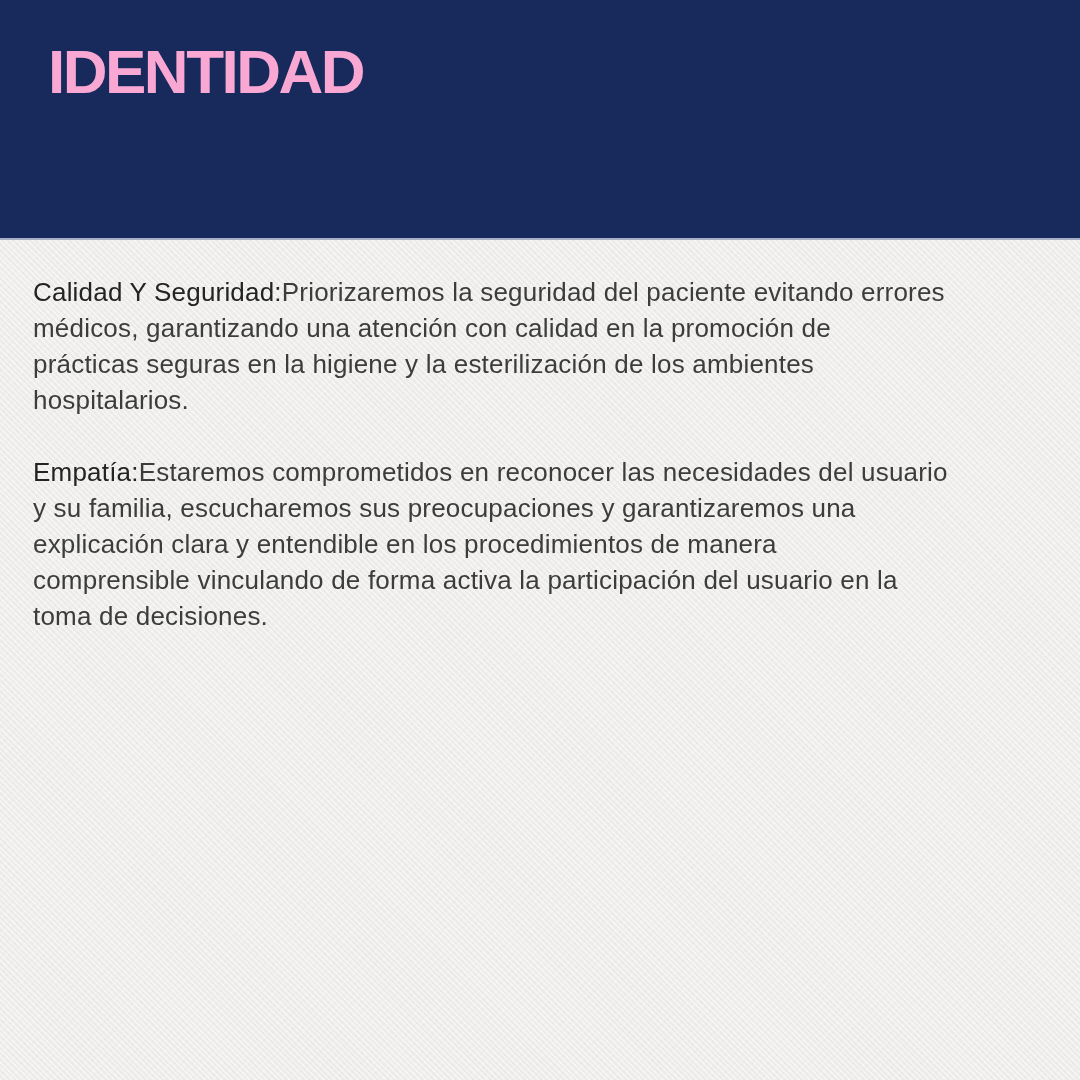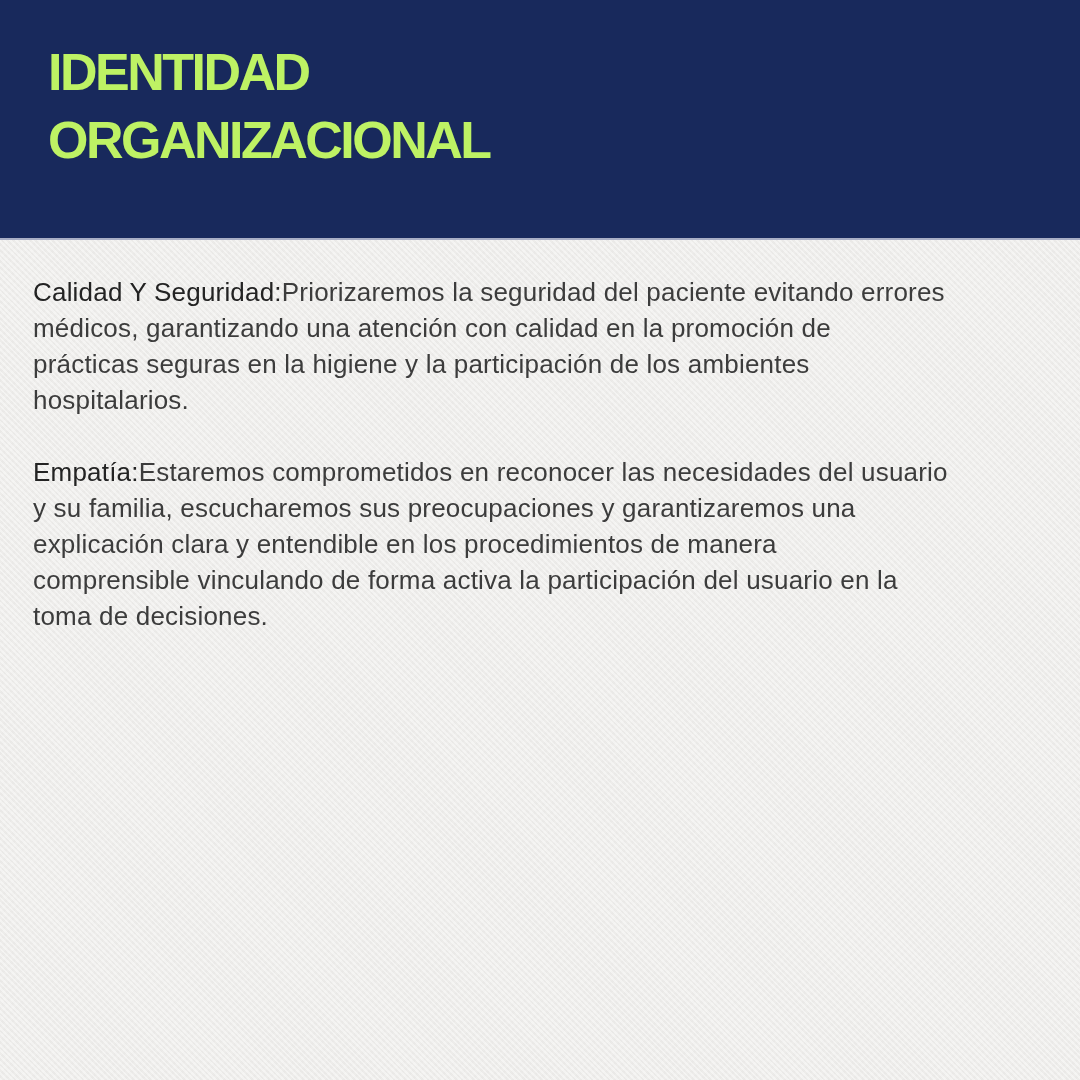--- a/index.html
+++ b/index.html
@@ -22,22 +22,22 @@
   .header {
     box-sizing: border-box;
     width: 1080px;
     height: 240px;
     background: #18295c;
     border-bottom: 2px solid #a8aec5;
     padding: 38px 0 0 48px;
   }
   .page-title {
     margin: 0;
-    color: #bef264;
-    font-size: 52px;
+    color: #f9a8d4;
+    font-size: 62px;
     line-height: 68px;
     font-weight: bold;
     letter-spacing: -2.5px;
     text-transform: uppercase;
   }
   .page-title .title-line {
     display: block;
   }
   .content {
     box-sizing: border-box;
@@ -58,29 +58,28 @@
   }
 </style>
 </head>
 <body>
 
 <div class="page">
 
   <div class="header">
     <h1 class="page-title">
       <span class="title-line">IDENTIDAD</span>
-      <span class="title-line">ORGANIZACIONAL</span>
     </h1>
   </div>
 
   <div class="content">
 
     <p class="para"><span class="lead">Calidad Y Seguridad:</span><span>Priorizaremos la seguridad del paciente evitando errores
 médicos, garantizando una atención con calidad en la promoción de
-prácticas seguras en la higiene y la participación de los ambientes
+prácticas seguras en la higiene y la esterilización de los ambientes
 hospitalarios.</span></p>
 
     <p class="para"><span class="lead">Empatía:</span><span>Estaremos comprometidos en reconocer las necesidades del usuario
 y su familia, escucharemos sus preocupaciones y garantizaremos una
 explicación clara y entendible en los procedimientos de manera
 comprensible vinculando de forma activa la participación del usuario en la
 toma de decisiones.</span></p>
 
   </div>
 

